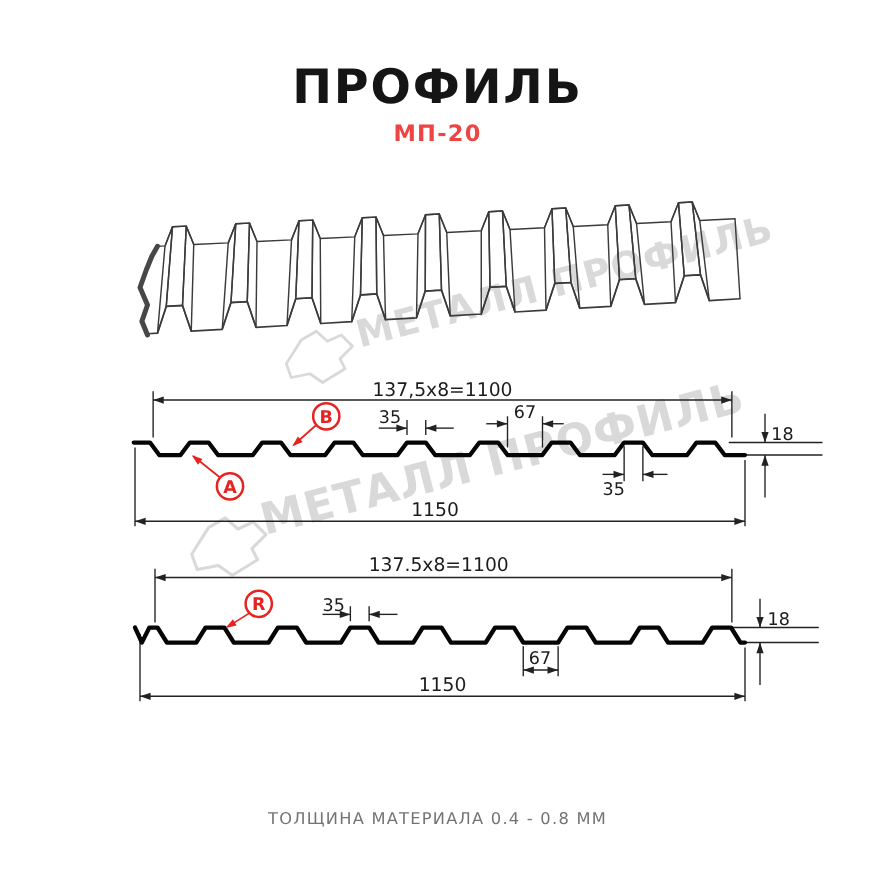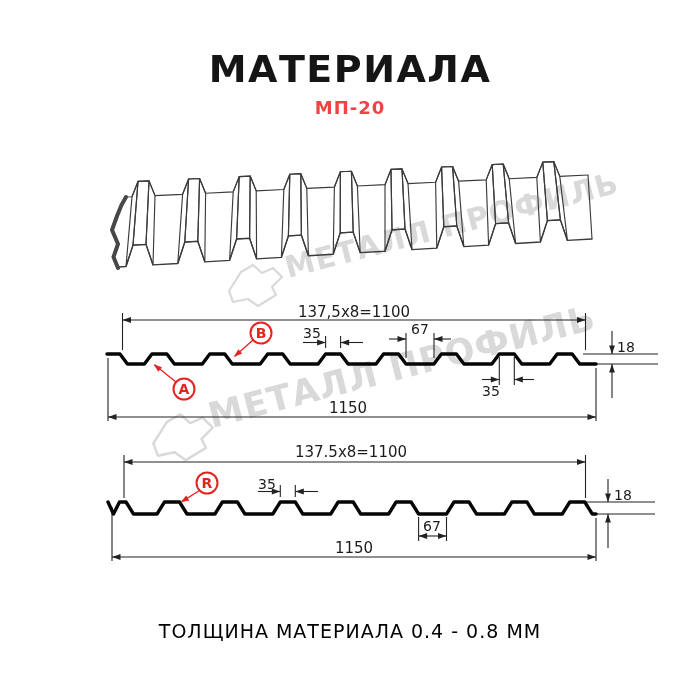--- a/index.html
+++ b/index.html
@@ -1,38 +1,38 @@
 <!DOCTYPE html>
 <html><head>
 <meta charset="utf-8">
 <style>
   html,body{margin:0;padding:0;background:#fff;}
   .page{width:700px;height:700px;position:relative;background:#fff;overflow:hidden;
         font-family:"DejaVu Sans","Liberation Sans",sans-serif;}
   .header{position:absolute;top:50px;left:0;width:700px;text-align:center;}
   .title{font-size:38px;font-weight:800;letter-spacing:1.5px;color:#151515;line-height:1.05;}
   .subtitle{font-size:18px;font-weight:700;letter-spacing:1px;color:#ef4444;margin-top:7px;}
-  .footer{position:absolute;top:620px;left:0;width:700px;text-align:center;
-          font-size:19px;font-weight:500;letter-spacing:1px;color:#000000;}
+  .footer{position:absolute;top:648px;left:0;width:700px;text-align:center;
+          font-size:13px;font-weight:500;letter-spacing:1px;color:#737373;}
   svg.drawing{position:absolute;left:0;top:0;}
   svg text{font-family:"DejaVu Sans","Liberation Sans",sans-serif;fill:#1c1c1c;font-size:14px;}
   svg text.big{font-size:15px;}
   svg text.mid{text-anchor:middle;}
   svg text.red{fill:#e52421;font-weight:bold;font-size:14px;}
   svg text.wm{fill:#d9d9d9;font-size:30px;font-weight:bold;letter-spacing:1px;}
   svg text.wm2{font-size:35px;}
   .logo-outline{fill:none;stroke:#d9d9d9;stroke-width:2.2;stroke-linejoin:round;}
 </style>
 </head>
 <body>
 
 <div class="page">
 
   <div class="header">
-    <div class="title">МАТЕРИАЛА</div>
+    <div class="title">ПРОФИЛЬ</div>
     <div class="subtitle">МП-20</div>
   </div>
 
   <svg class="drawing" width="700" height="700" viewBox="0 0 700 700">
 
     <g id="g3dFill">
         <path d="M118,267 L592,239 L588,175 L126,197 Z" fill="#fff"></path>
         <path d="M126,266.5272 L133,245.1135 L138,181.4288 L132,196.7144 Z" fill="#fff"></path>
         <path d="M133,245.1135 L146,244.34519999999998 L149,180.9052 L138,181.4288 Z" fill="#fff"></path>
         <path d="M146,244.34519999999998 L153,264.9315 L155,195.6196 L149,180.9052 Z" fill="#fff"></path>

